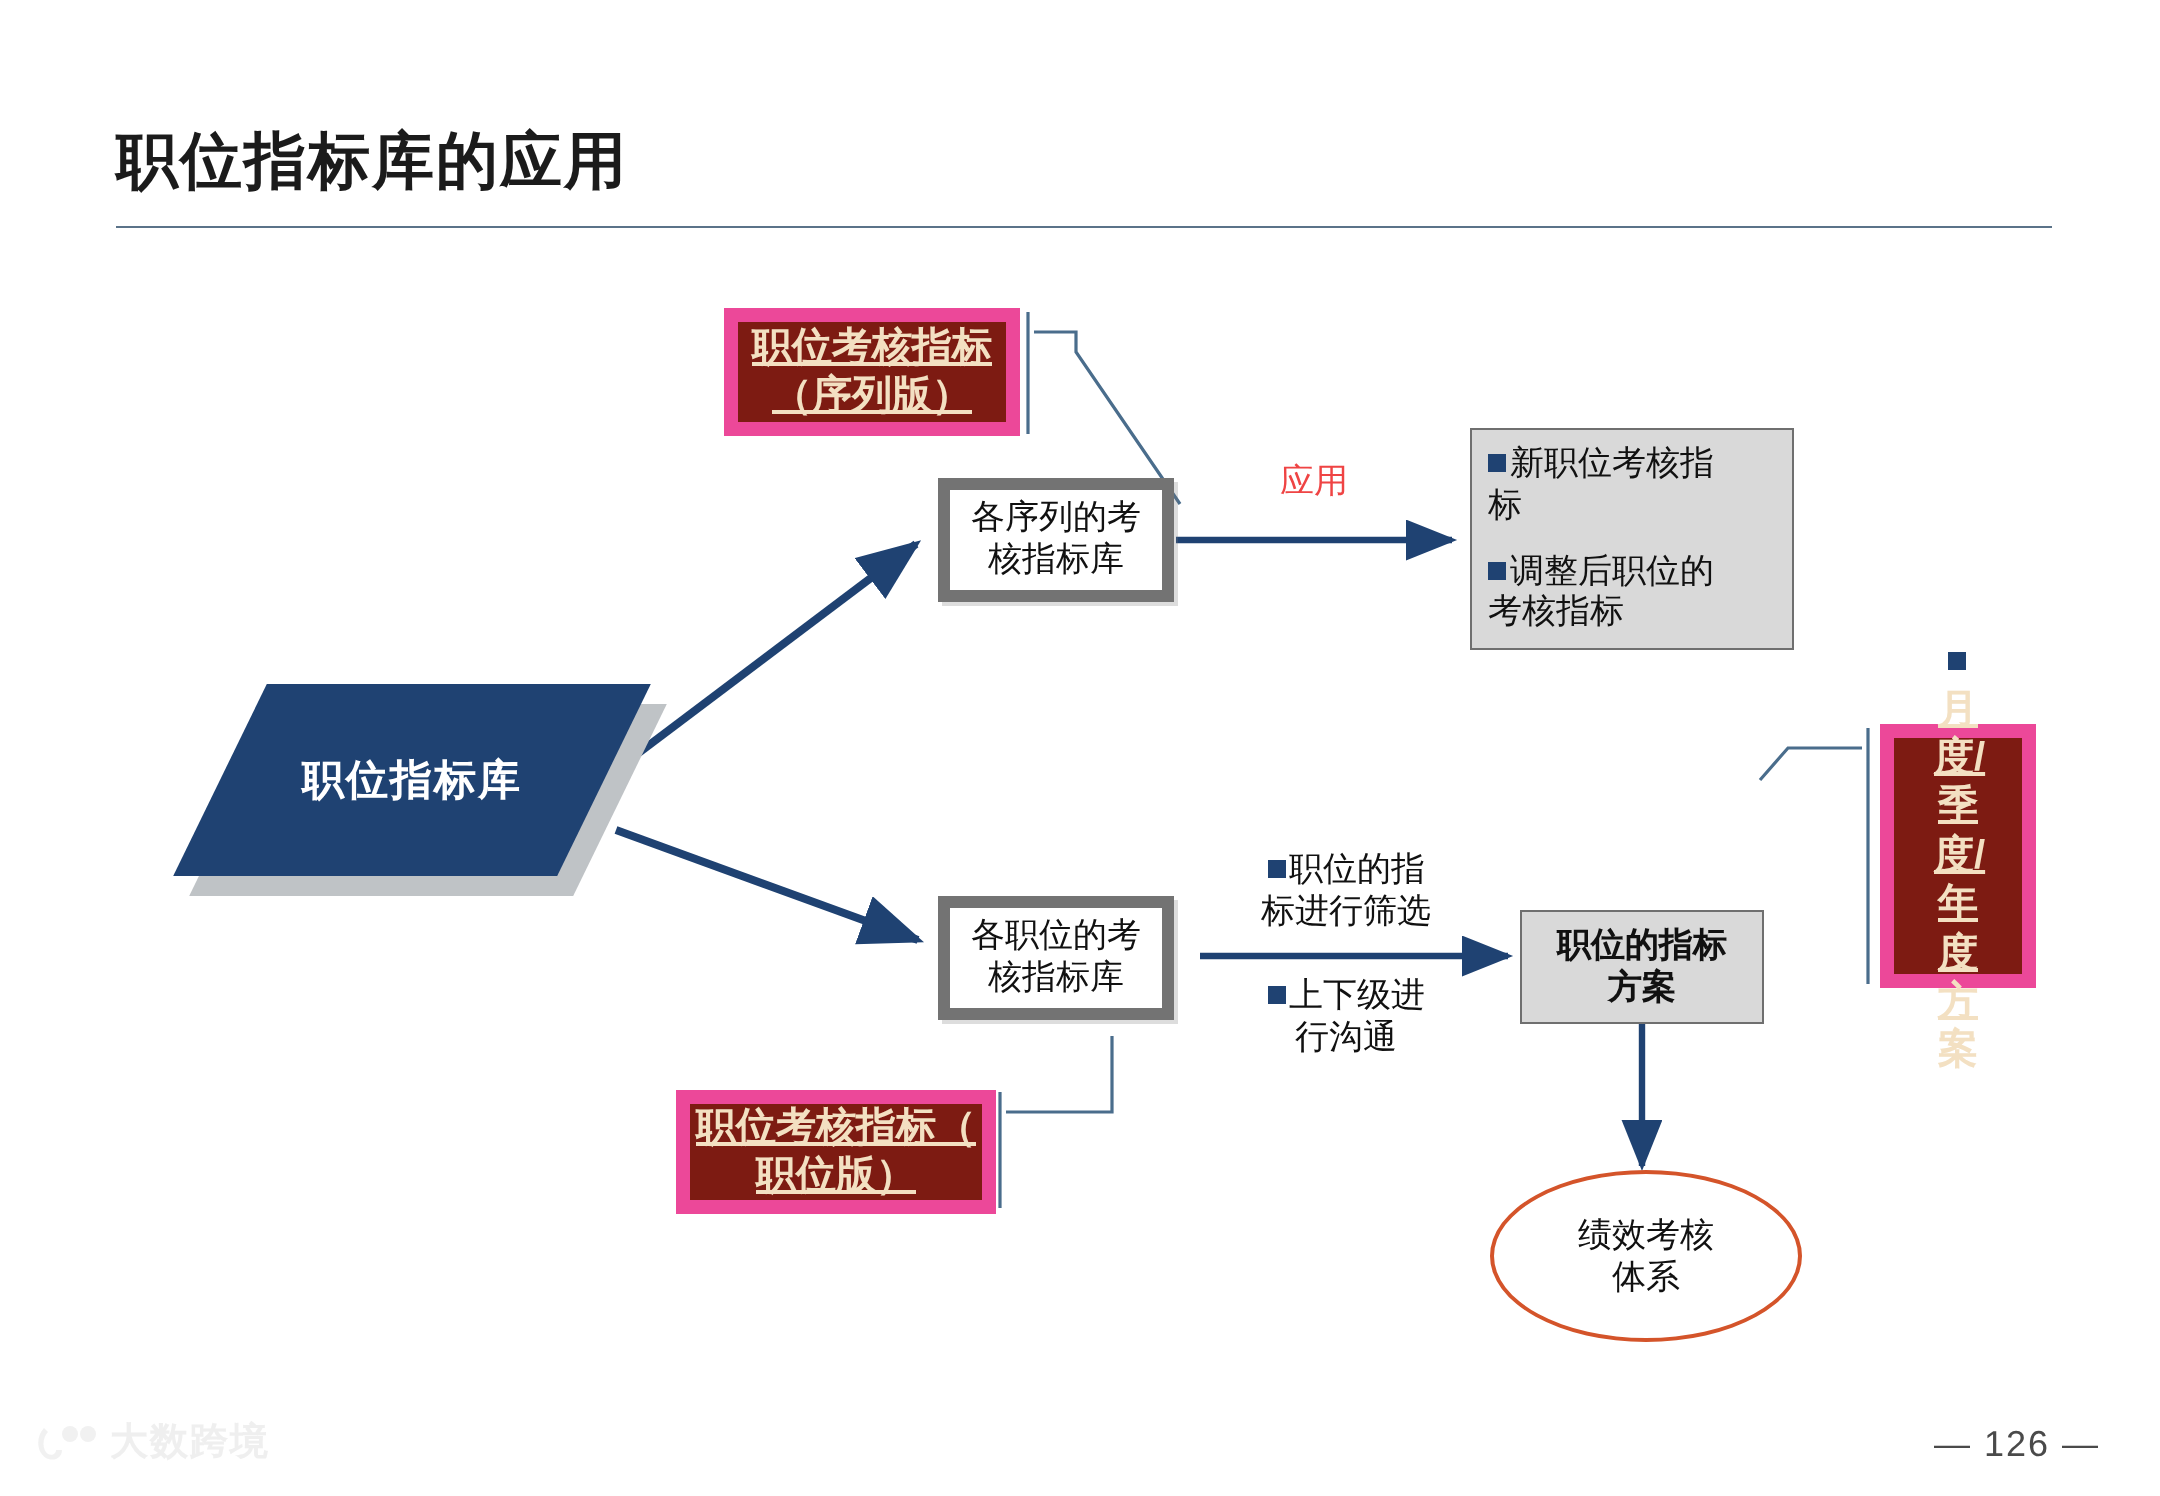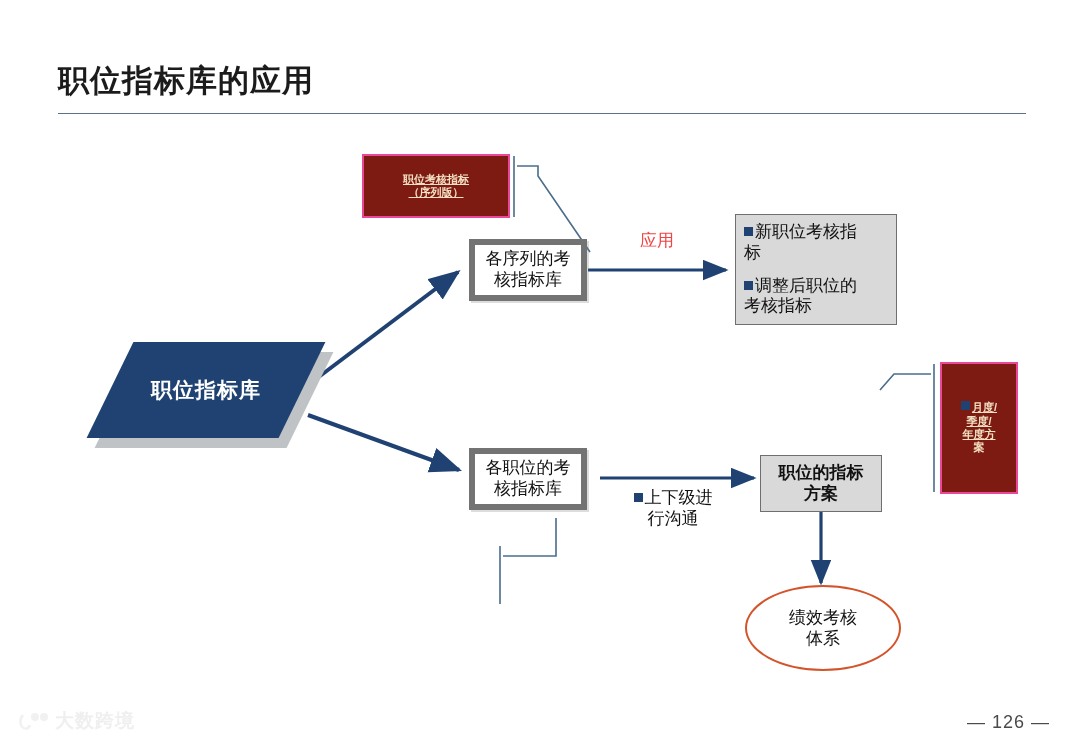--- a/index.html
+++ b/index.html
@@ -59,23 +59,23 @@
     color: #111;
   }
   .box-gray {
     background: #d9d9d9;
     border: 1px solid #6f6f6f;
     font-size: 17px;
     color: #111;
   }
   .box-red {
     background: #7d1b12;
-    border: 2px solid #ec4899;
+    border: 7px solid #ec4899;
     color: #f3e0c2;
-    font-size: 11px;
+    font-size: 20px;
     font-weight: bold;
   }
   .box-red .u {
     text-decoration: underline;
   }
 
   
   #diamond-shadow {
     position: absolute;
     left: 118px;
@@ -250,37 +250,45 @@
 
   <div id="diamond-shadow"></div>
   <div id="diamond-node"></div>
   <div id="diamond-label">职位指标库</div>
 
   <div class="node box-white" id="position-library" style="left:469px; top:448px; width:118px; height:62px;">
     <span>各职位的考</span>
     <span>核指标库</span>
   </div>
 
+  <div class="bullet-list" id="filter-step-1" style="left:608px; top:424px; width:130px; text-align:center;">
+    <span class="sq"></span><span>职位的指</span><br>
+    <span>标进行筛选</span>
+  </div>
   <div class="bullet-list" id="filter-step-2" style="left:608px; top:487px; width:130px; text-align:center;">
     <span class="sq"></span><span>上下级进</span><br>
     <span>行沟通</span>
   </div>
 
   <div class="node box-gray" id="position-plan" style="left:760px; top:455px; width:122px; height:57px;font-weight:bold;">
     <span>职位的指标</span>
     <span>方案</span>
   </div>
 
-  <div class="node box-red" id="red-period-plan" style="left:940px; top:362px; width:78px; height:132px; padding:6px 8px;">
+  <div class="node box-red" id="red-period-plan" style="left:940px; top:362px; width:78px; height:132px; padding:6px 20px;">
     <span><span class="sq"></span><span class="u">月度/</span></span>
     <span class="u">季度/</span>
     <span class="u">年度方</span>
     <span>案</span>
   </div>
 
+  <div class="node box-red" id="red-position-doc" style="left:338px; top:545px; width:160px; height:62px;">
+    <span class="u">职位考核指标（</span>
+    <span class="u">职位版）</span>
+  </div>
 
   <div id="ellipse-node">
     <div>
       <span>绩效考核</span><br>
       <span>体系</span>
     </div>
   </div>
 
   <div id="watermark">
     <svg width="30" height="22" viewBox="0 0 30 22">

